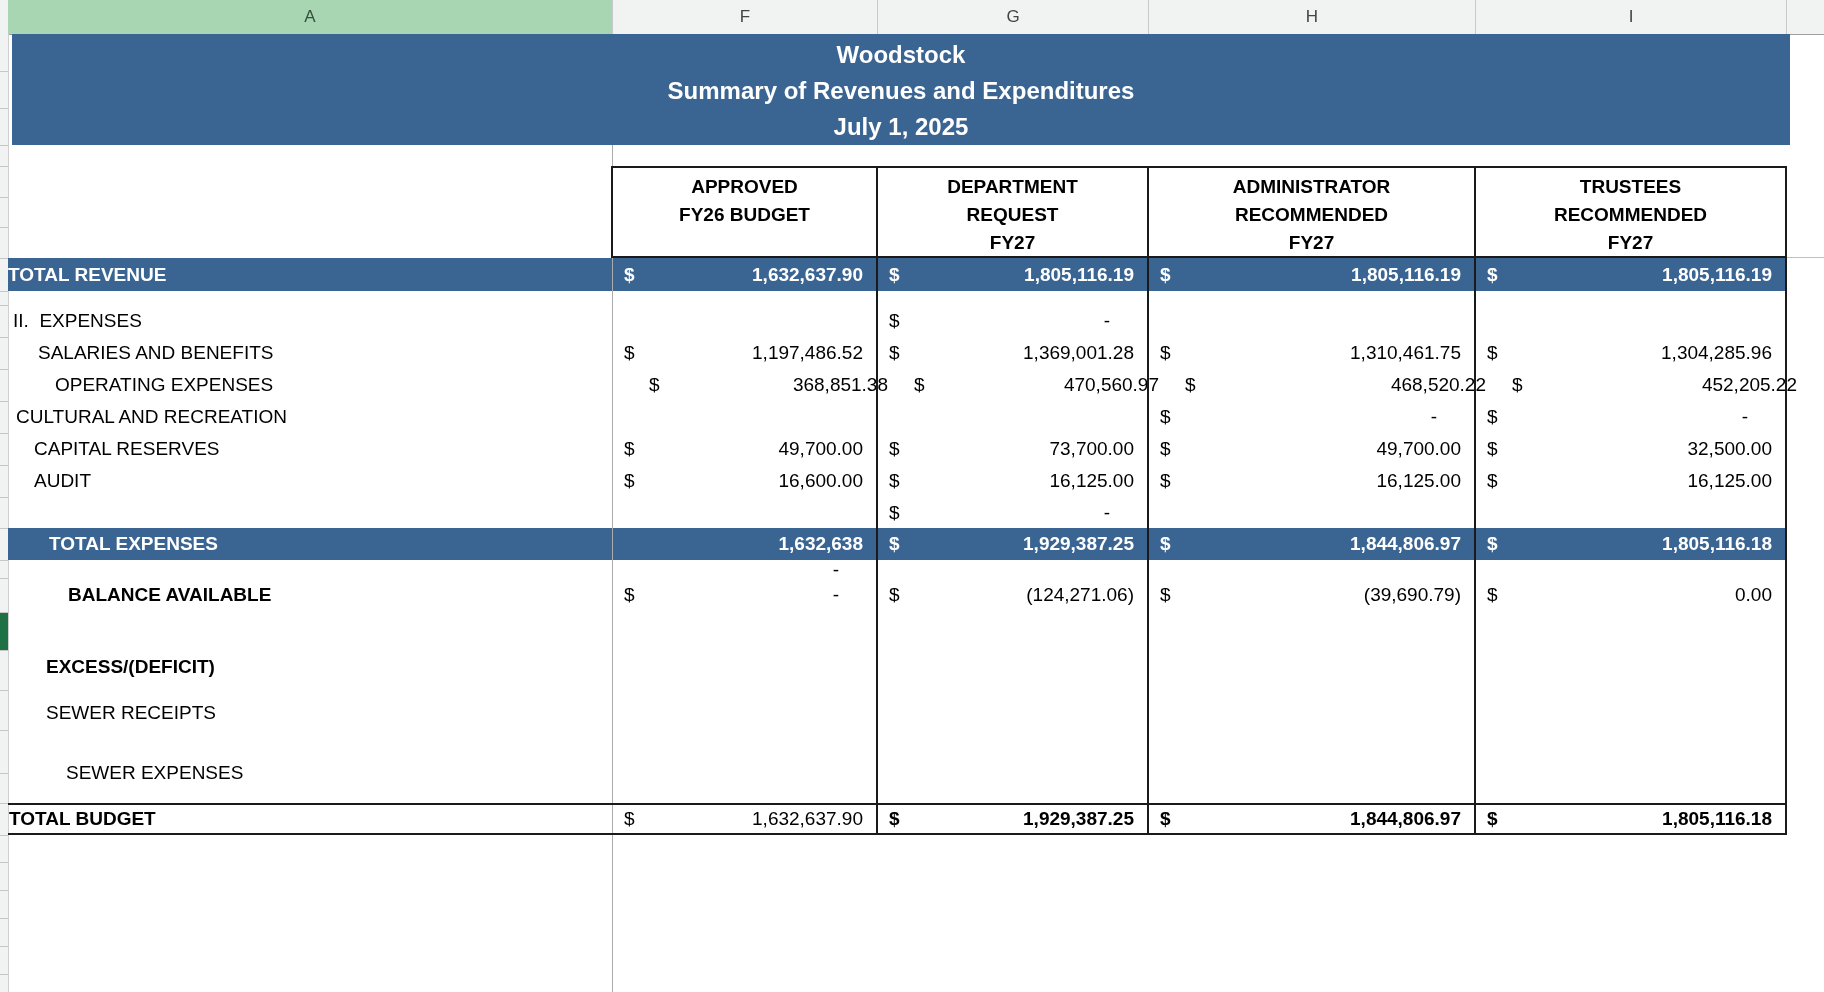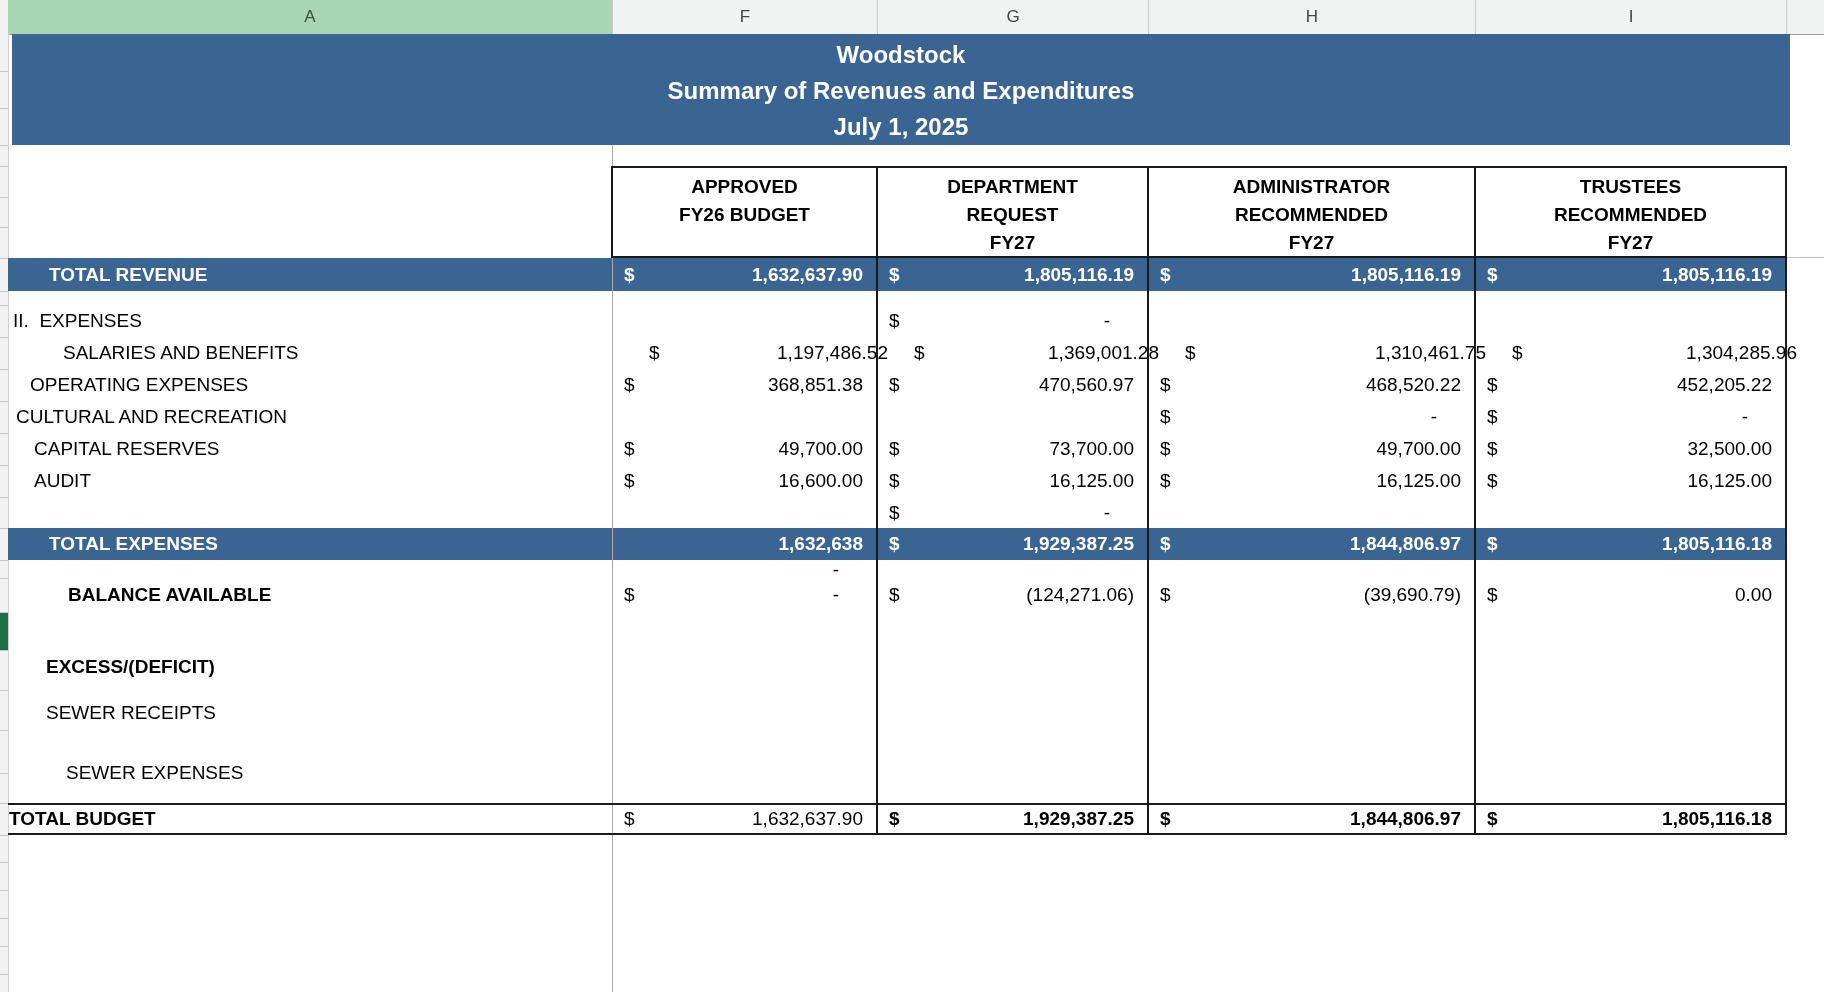--- a/index.html
+++ b/index.html
@@ -112,21 +112,21 @@
       <div>FY27</div>
     </div>
     <div class="hc w-i">
       <div>TRUSTEES</div>
       <div>RECOMMENDED</div>
       <div>FY27</div>
     </div>
   </div>
 
   <div class="r blue" style="top:258px;height:33px;line-height:33px;">
-    <div class="lab" style="padding-left:41px">TOTAL REVENUE</div>
+    <div class="lab" style="">TOTAL REVENUE</div>
     <div class="mc w-f">
         <span class="d">$</span>
         <span class="a">1,632,637.90</span>
       </div>
     <div class="mc w-g">
         <span class="d">$</span>
         <span class="a">1,805,116.19</span>
       </div>
     <div class="mc w-h">
         <span class="d">$</span>
@@ -151,41 +151,41 @@
     <div class="mc w-h">
         <span class="d"></span>
         <span class="a"></span>
       </div>
     <div class="mc w-i">
         <span class="d"></span>
         <span class="a"></span>
       </div>
   </div>
 
-  <div class="r" style="top:337px;height:32px;line-height:32px;padding-left:25px;">
+  <div class="r" style="top:337px;height:32px;line-height:32px;">
     <div class="lab" style="padding-left:30px">SALARIES AND BENEFITS</div>
     <div class="mc w-f">
         <span class="d">$</span>
         <span class="a">1,197,486.52</span>
       </div>
     <div class="mc w-g">
         <span class="d">$</span>
         <span class="a">1,369,001.28</span>
       </div>
     <div class="mc w-h">
         <span class="d">$</span>
         <span class="a">1,310,461.75</span>
       </div>
     <div class="mc w-i">
         <span class="d">$</span>
         <span class="a">1,304,285.96</span>
       </div>
   </div>
 
-  <div class="r" style="top:369px;height:32px;line-height:32px;">
+  <div class="r" style="top:369px;height:32px;line-height:32px;margin-left:25px;">
     <div class="lab" style="padding-left:22px">OPERATING EXPENSES</div>
     <div class="mc w-f">
         <span class="d">$</span>
         <span class="a">368,851.38</span>
       </div>
     <div class="mc w-g">
         <span class="d">$</span>
         <span class="a">470,560.97</span>
       </div>
     <div class="mc w-h">

